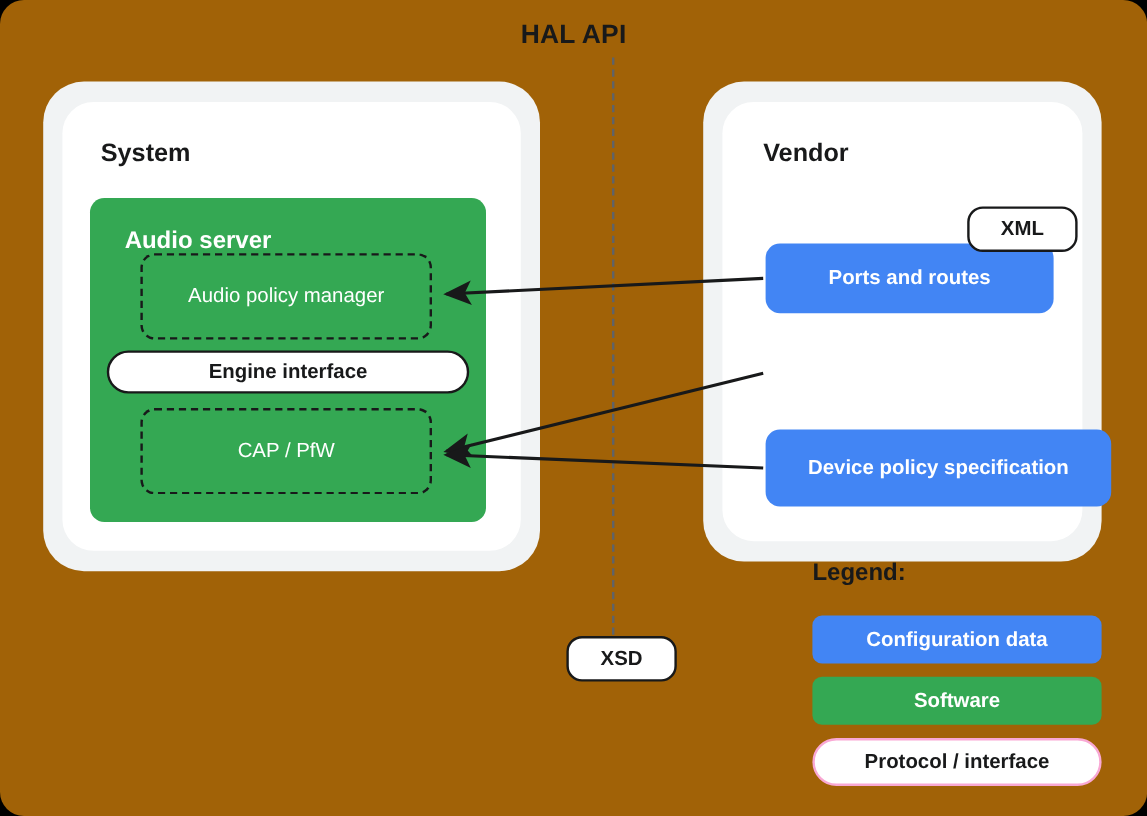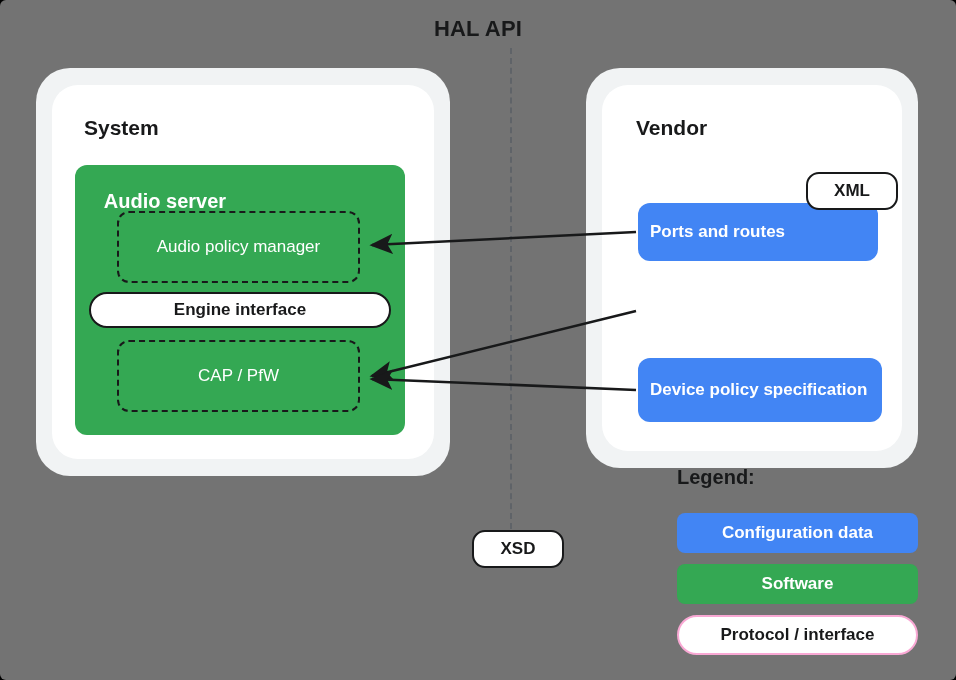--- a/index.html
+++ b/index.html
@@ -17,22 +17,22 @@
     position: relative;
     width: 956px;
     height: 680px;
     background: #000000;
   }
   .card {
     position: absolute;
     left: 0; top: 0;
     width: 956px;
     height: 680px;
-    background: #737373;
-    border-radius: 6px;
+    background: #a16207;
+    border-radius: 20px;
     overflow: hidden;
   }
 
   
   .hal-title {
     position: absolute;
     left: 0;
     top: 16px;
     width: 956px;
     text-align: center;
@@ -132,31 +132,32 @@
     color: #18191a;
   }
 
   
   .blue-box {
     position: absolute;
     background: #4285f4;
     border-radius: 12px;
     display: flex;
     align-items: center;
+    justify-content: center;
     color: #ffffff;
     font-size: 17px;
     font-weight: bold;
     text-align: center;
     line-height: 1.25;
     box-sizing: border-box;
     padding: 0 12px;
   }
   #blue-ports  { left: 638px; top: 203px; width: 240px; height: 58px; }
   #blue-pfw    { left: 638px; top: 278px; width: 240px; height: 66px; }
-  #blue-device { left: 638px; top: 358px; width: 244px; height: 64px; }
+  #blue-device { left: 638px; top: 358px; width: 288px; height: 64px; }
 
   
   .tag {
     position: absolute;
     background: #ffffff;
     border: 2px solid #18191a;
     border-radius: 13px;
     box-sizing: border-box;
     display: flex;
     align-items: center;

